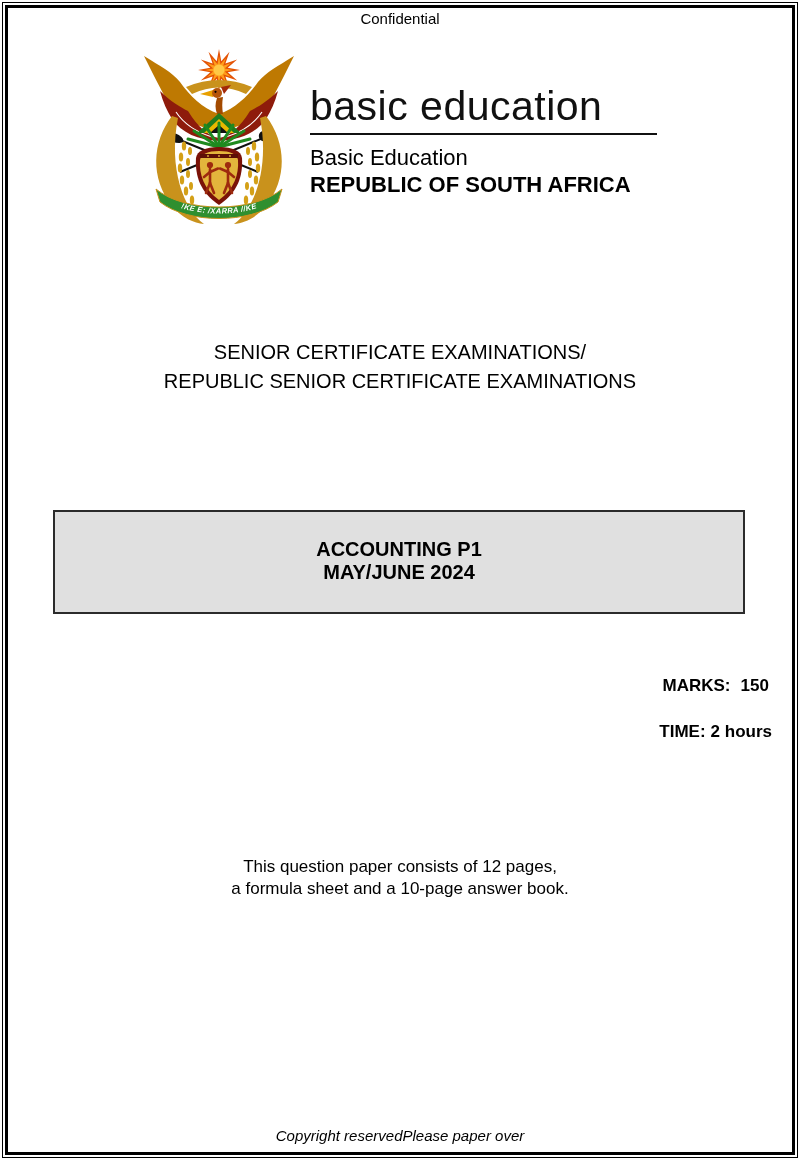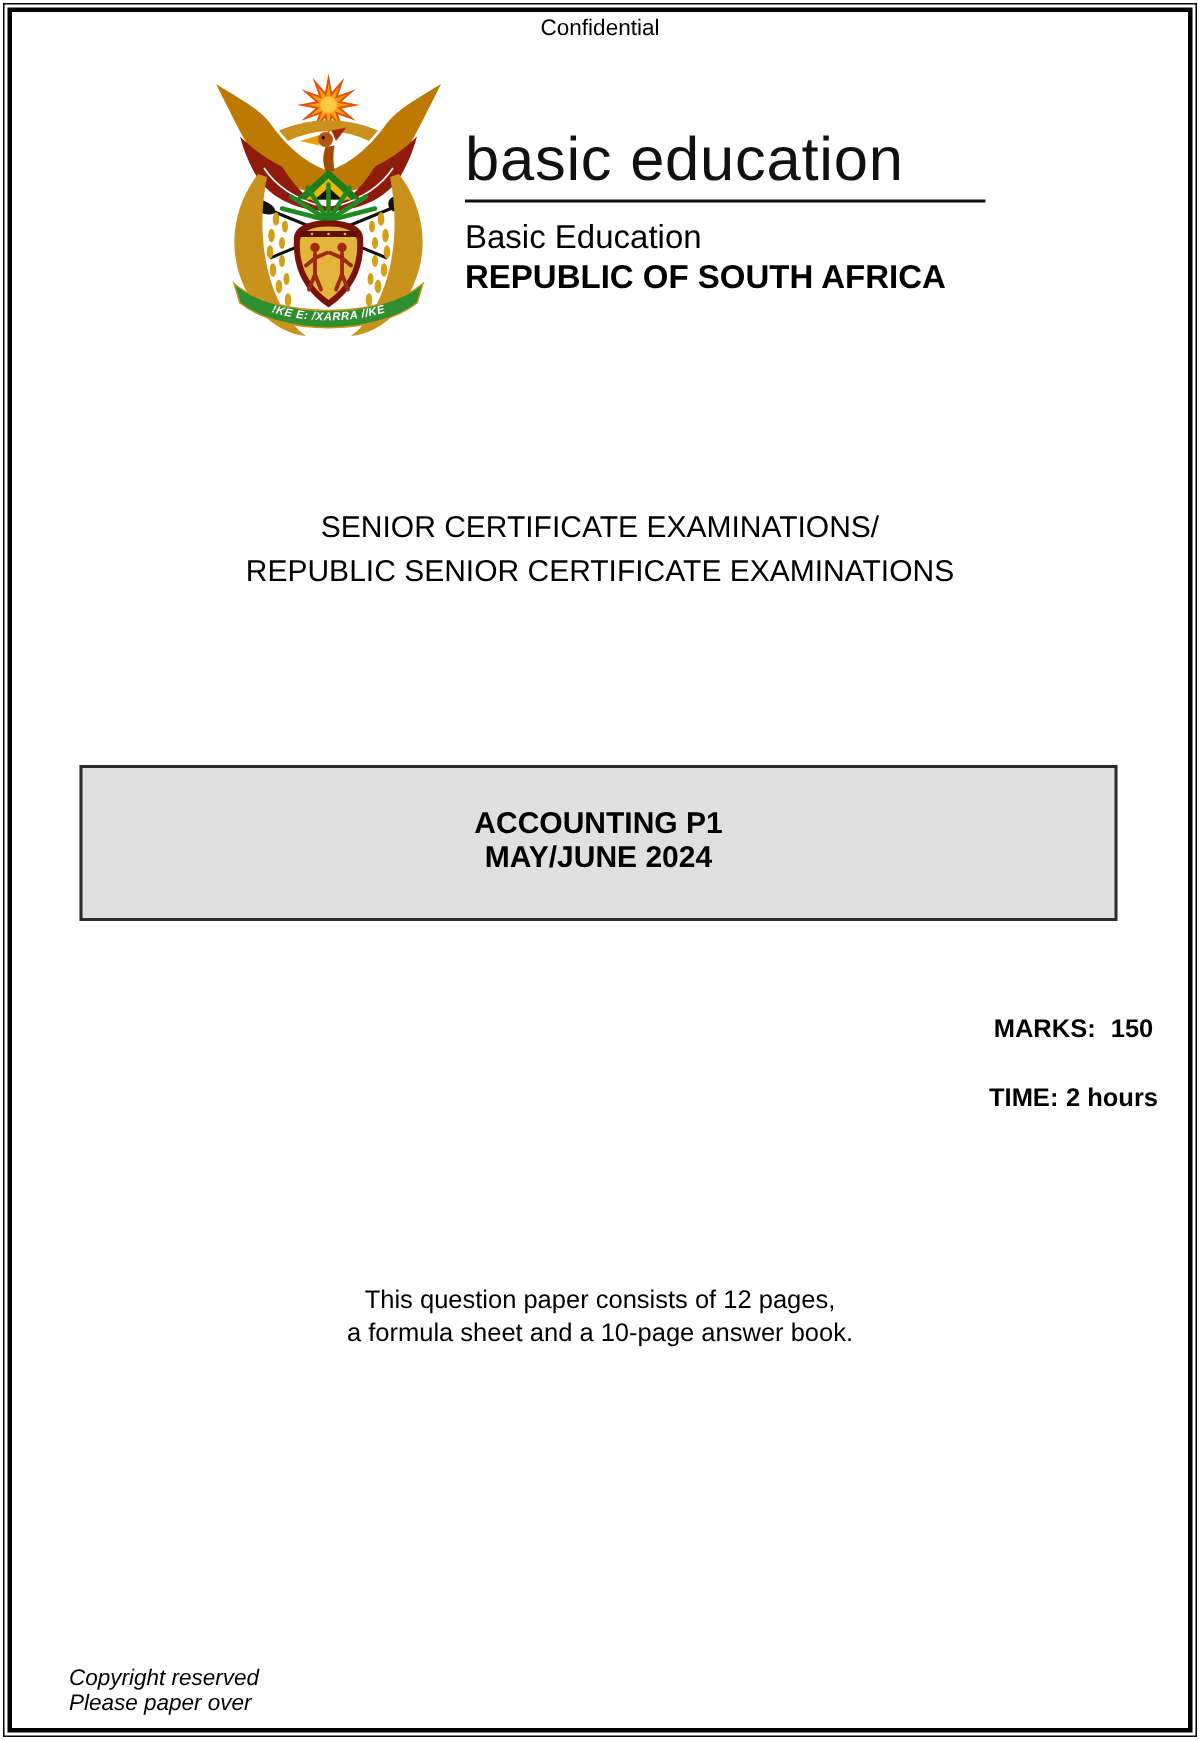--- a/index.html
+++ b/index.html
@@ -25,21 +25,21 @@
   .paper-box .subject { margin-top:26px; font-size:20px; font-weight:bold; }
   .paper-box .session { font-size:20px; font-weight:bold; }
 
   .details { position:absolute; right:28px; top:676px; text-align:center; font-size:17px; font-weight:bold; }
   .details .row { margin-bottom:26px; }
   .details .val-wide { margin-left:10px; }
   .details .val { margin-left:5px; }
 
   .note { position:absolute; top:856px; left:0; width:100%; text-align:center; font-size:17px; font-weight:normal; line-height:22px; }
 
-  .footer { position:absolute; left:46px; right:46px; bottom:16px; display:flex; justify-content:flex-start; font-size:15px; font-style:italic;flex-direction:column; }
+  .footer { position:absolute; left:46px; right:46px; bottom:16px; display:flex; justify-content:center; font-size:15px; font-style:italic; }
 </style>
 </head>
 <body>
 
 <div class="frame-outer"></div>
 <div class="frame-inner"></div>
 
 <div class="confidential">Confidential</div>
 
 <svg class="emblem" viewBox="0 0 162 196" xmlns="http://www.w3.org/2000/svg" xmlns:xlink="http://www.w3.org/1999/xlink">

